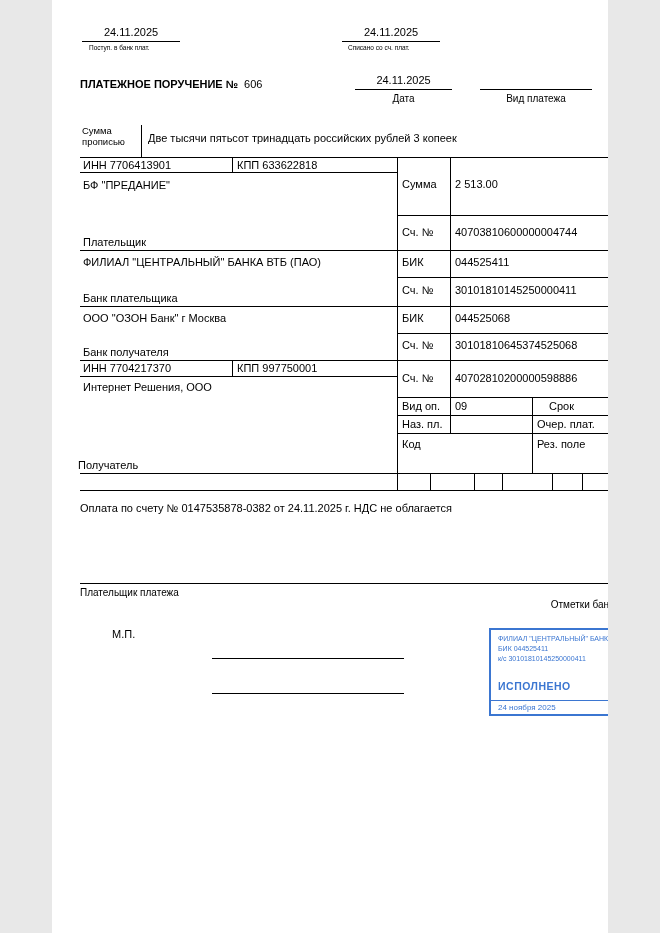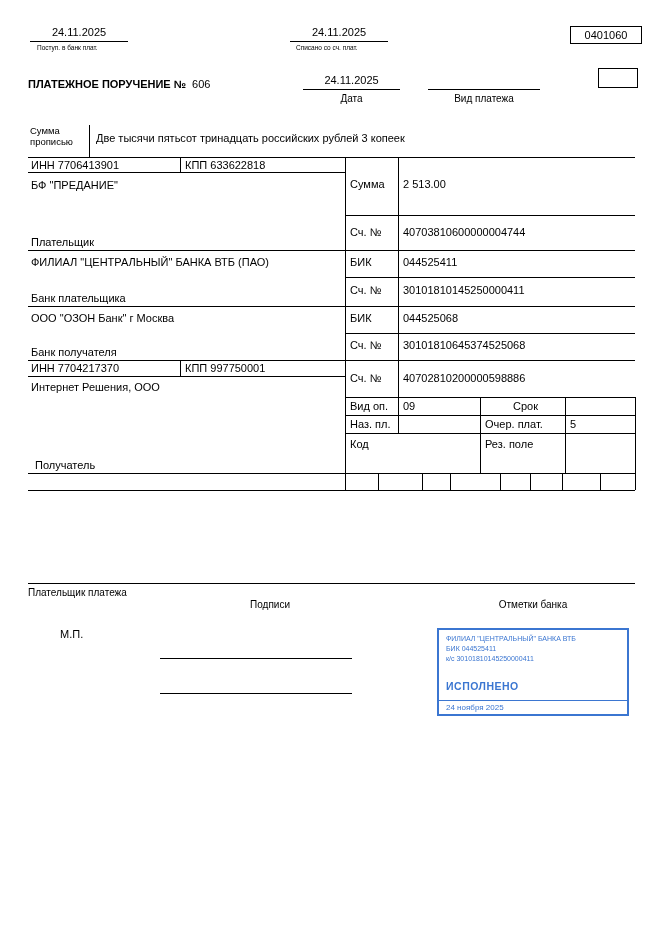--- a/index.html
+++ b/index.html
@@ -1,19 +1,19 @@
 <!DOCTYPE html>
 <html><head>
 <meta charset="utf-8">
 <style>
   * { box-sizing: border-box; }
   html, body { margin: 0; padding: 0; background: #e8e8e8; }
   .page {
     position: relative;
-    width: 660px;
+    width: 556px;
     height: 933px;
     margin: 0 auto;
     background: #ffffff;
     font-family: "Liberation Sans", "DejaVu Sans", sans-serif;
     font-size: 11px;
     color: #000;
     overflow: hidden;
   }
   .t { position: absolute; white-space: nowrap; line-height: 1.15; }
   .wrap { white-space: normal; }
@@ -110,37 +110,37 @@
   <div class="t" style="left:31px;top:312px">ООО "ОЗОН Банк" г Москва</div>
   <div class="t" style="left:31px;top:346px">Банк получателя</div>
   <div class="t" style="left:350px;top:312px">БИК</div>
   <div class="t" style="left:403px;top:312px">044525068</div>
   <div class="t" style="left:350px;top:339px">Сч. №</div>
   <div class="t" style="left:403px;top:339px">30101810645374525068</div>
 
   <div class="t" style="left:31px;top:362px">ИНН 7704217370</div>
   <div class="t" style="left:185px;top:362px">КПП 997750001</div>
   <div class="t" style="left:31px;top:381px">Интернет Решения, ООО</div>
-  <div class="t" style="left:35px;top:459px">Получатель</div>
+  <div class="t" style="left:26px;top:459px">Получатель</div>
   <div class="t" style="left:350px;top:372px">Сч. №</div>
   <div class="t" style="left:403px;top:372px">40702810200000598886</div>
 
   <div class="t" style="left:350px;top:400px">Вид оп.</div>
   <div class="t" style="left:403px;top:400px">09</div>
-  <div class="t" style="left:513px;top:400px">Срок</div>
+  <div class="t" style="left:497px;top:400px">Срок</div>
   <div class="t" style="left:350px;top:418px">Наз. пл.</div>
   <div class="t" style="left:485px;top:418px">Очер. плат.</div>
   <div class="t" style="left:570px;top:418px">5</div>
   <div class="t" style="left:350px;top:438px">Код</div>
   <div class="t" style="left:485px;top:438px">Рез. поле</div>
 
+  <div class="t" style="left:28px;top:502px">Оплата по счету № 0147535878-0382 от 24.11.2025 г. НДС не облагается</div>
   <div class="hl" style="left:28px;top:583px;width:607px"></div>
   <div class="t f10" style="left:28px;top:587px">Плательщик платежа</div>
 
-  <div class="t ctr f10" style="left:160px;top:599px;width:220px">Подписи</div>
   <div class="t ctr f10" style="left:437px;top:599px;width:192px">Отметки банка</div>
   <div class="t" style="left:60px;top:628px">М.П.</div>
   <div class="hl" style="left:160px;top:658px;width:192px"></div>
   <div class="hl" style="left:160px;top:693px;width:192px"></div>
 
   <div class="stamp">
     <div class="s7" style="top:5px">ФИЛИАЛ "ЦЕНТРАЛЬНЫЙ" БАНКА ВТБ</div>
     <div class="s7" style="top:15px">БИК 044525411</div>
     <div class="s7" style="top:25px">к/с 30101810145250000411</div>
     <div class="t b" style="left:7px;top:50px;font-size:10.5px;letter-spacing:0.5px">ИСПОЛНЕНО</div>

